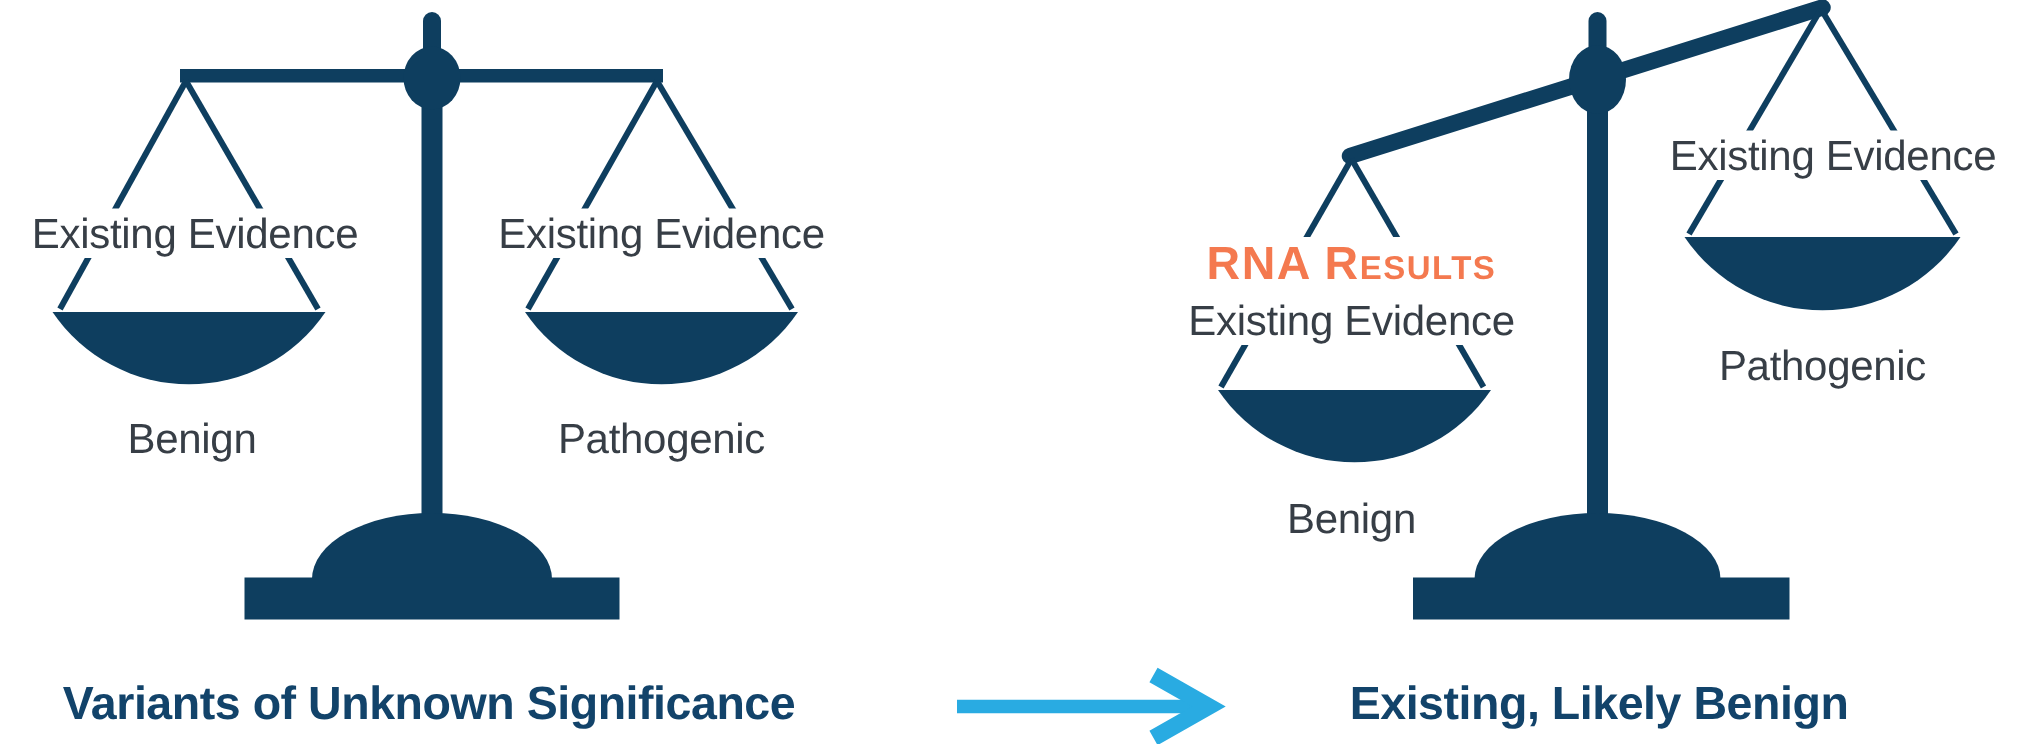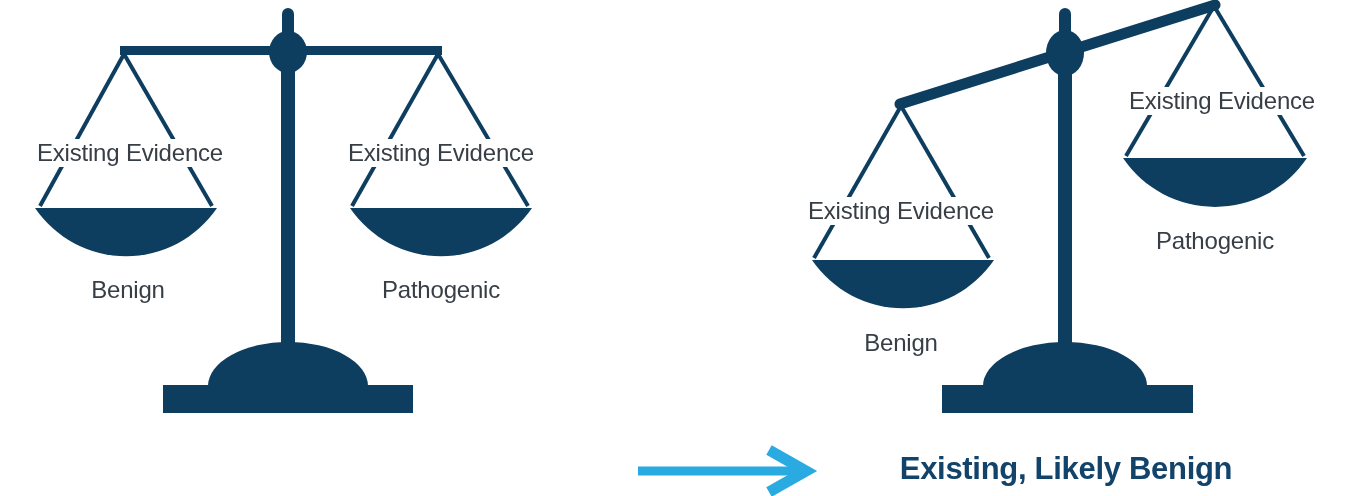--- a/index.html
+++ b/index.html
@@ -10,21 +10,21 @@
   }
   .scene-svg { position:absolute; left:0; top:0; }
   .fill-navy { fill:var(--navy,#0e3e5f); }
   .stroke-navy { stroke:var(--navy,#0e3e5f); fill:none; }
   .stroke-blue { stroke:var(--arrow-blue,#29abe2); fill:none; }
 
   .lbl {
     position:absolute; transform:translateX(-50%);
     white-space:nowrap; background:#ffffff; padding:0 6px;
     color:var(--label-gray,#373e46);
-    font-size:24px; line-height:1.18; letter-spacing:-0.2px;
+    font-size:28px; line-height:1.18; letter-spacing:-0.2px;
   }
   .caption {
     font-weight:bold; font-size:31px; letter-spacing:-0.3px;
     color:var(--caption-navy,#12436a); background:transparent;
   }
   .rna {
     color:var(--orange,#f4794f); font-weight:bold;
     font-variant:small-caps; font-size:31px; letter-spacing:1px;
     padding-bottom:3px;
   }
@@ -80,20 +80,22 @@
       <path class="fill-navy" d="M1123 158 A111 111 0 0 0 1307 158 Z"></path>
       <path class="fill-navy" d="M983 386 A82 44 0 0 1 1147 386 Z"></path>
       <rect class="fill-navy" x="942" y="385" width="251" height="28"></rect>
     </g>
   </svg>
 
   <div class="lbl" id="ee-l1">Existing Evidence</div>
   <div class="lbl" id="ee-l2">Existing Evidence</div>
   <div class="lbl" id="benign-l">Benign</div>
   <div class="lbl" id="patho-l">Pathogenic</div>
+  <div class="lbl caption" id="cap-l">Variants of Unknown Significance</div>
 
+  <div class="lbl rna" id="rna">RNA Results</div>
   <div class="lbl" id="ee-r1">Existing Evidence</div>
   <div class="lbl" id="benign-r">Benign</div>
   <div class="lbl" id="ee-r2">Existing Evidence</div>
   <div class="lbl" id="patho-r">Pathogenic</div>
   <div class="lbl caption" id="cap-r">Existing, Likely Benign</div>
 
 </div>
 
 </body></html>

